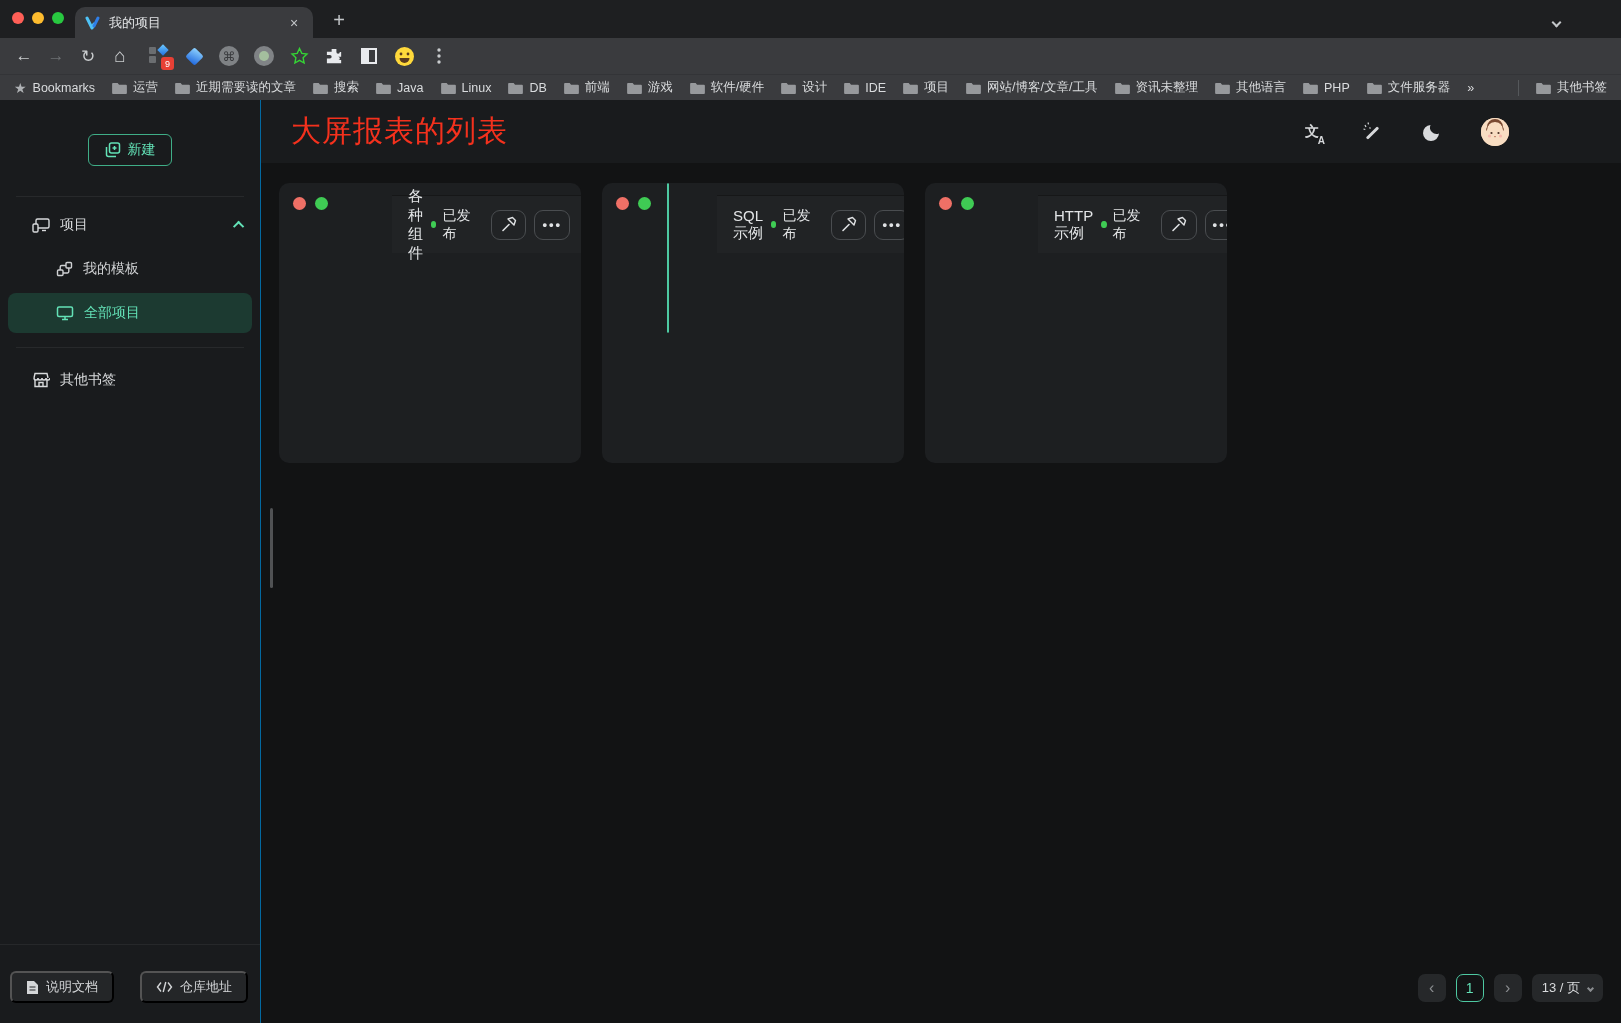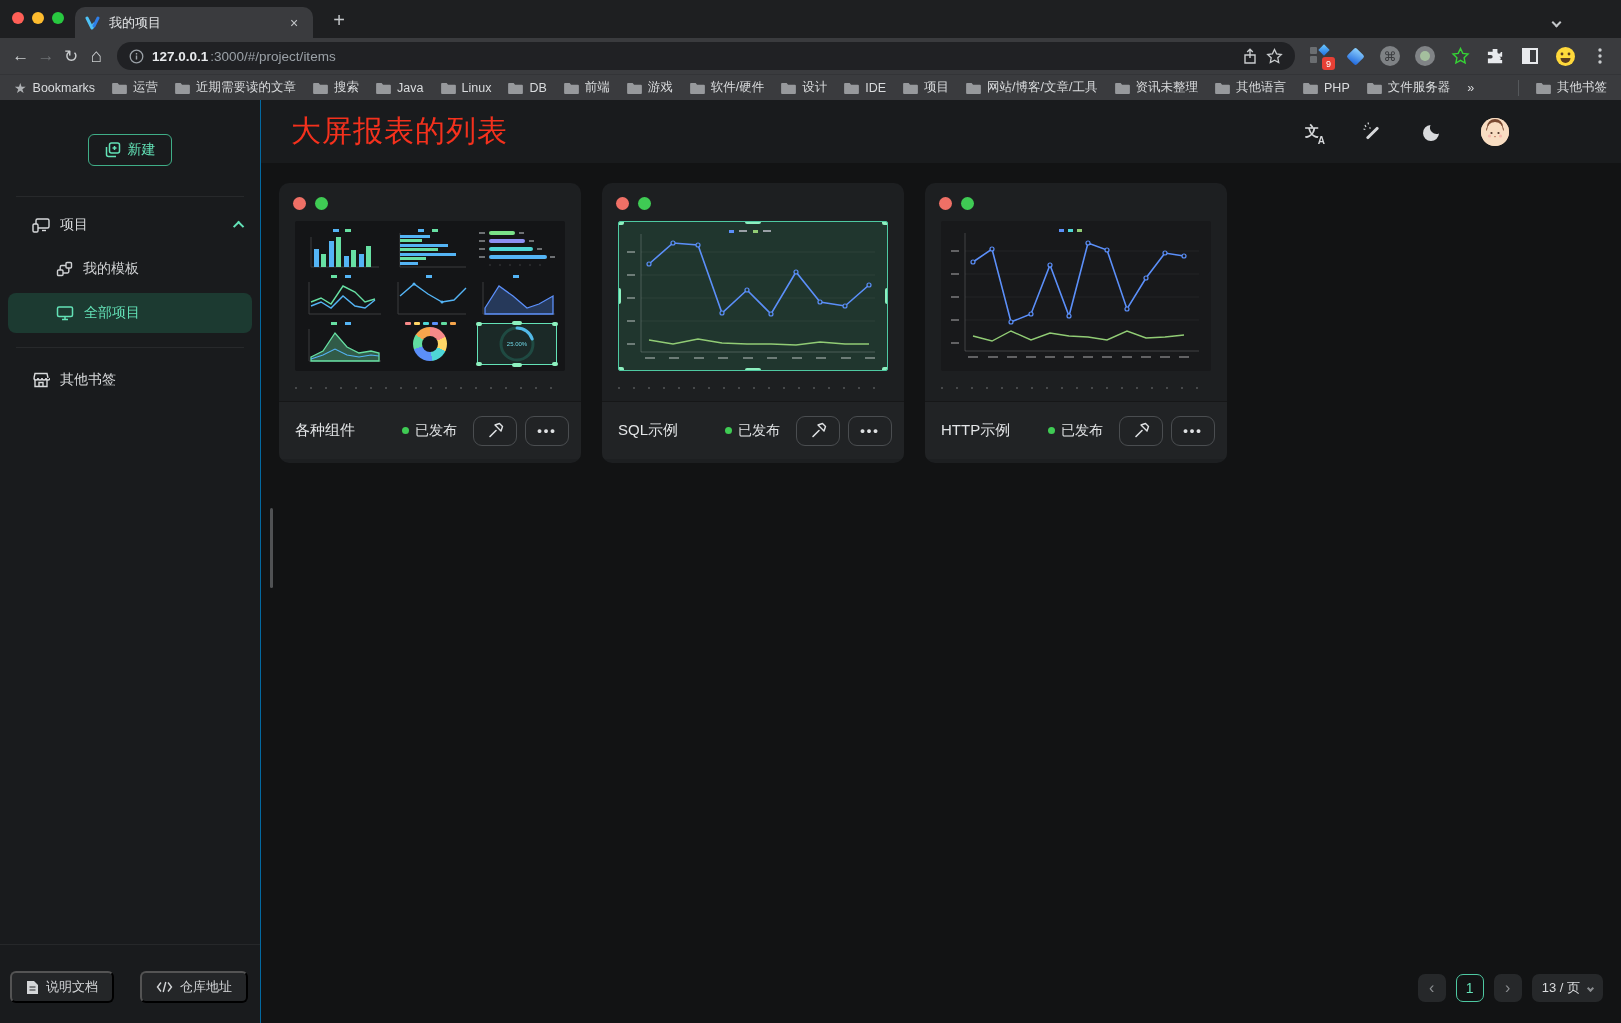--- a/index.html
+++ b/index.html
@@ -53,21 +53,21 @@
   .page-title { color:#f4311d; font-size:30px; font-weight:500; letter-spacing:1px; }
   .hdr-icons { margin-left:auto; display:flex; align-items:center; gap:38px; padding-right:112px; }
   .hicon { color:#d6d8da; width:22px; height:22px; display:flex; align-items:center; justify-content:center; position:relative; }
   .translate { font-size:14px; font-weight:bold; }
   .translate .ta { position:absolute; right:-2px; bottom:-3px; font-size:10px; background:transparent; }
   .avatar { width:28px; height:28px; border-radius:50%; overflow:hidden; background:#f6d3b2; }
 
   .content { position:relative; flex:1; }
   .scroll-thumb { position:absolute; left:9px; top:345px; width:3px; height:80px; background:#505254; border-radius:2px; }
   .cards { display:flex; gap:21px; padding:20px 0 0 18px; }
-  .card { width:302px; height:280px; background:#1d1f21; border-radius:10px; display:flex; flex-direction:column; overflow:hidden; }
+  .card { width:302px; height:280px; background:#1d1f21; border-radius:10px; display:flex; overflow:hidden; }
   .card-dots { display:flex; gap:9px; padding:14px 0 0 14px; height:38px; }
   .cdot { width:13px; height:13px; border-radius:50%; }
   .thumb { margin:0 16px; height:150px; border-radius:2px; position:relative; overflow:hidden; }
   .thumb.plain1 { background:#141517; }
   .thumb.plain3 { background:#18191b; }
   .thumb.selected { background:#20362e; border:1px solid #4ec9a2; }
   .handle { position:absolute; background:#8df0bf; border-radius:2px; }
   .dashes { margin:16px 16px 0; height:2px;
     background-image:repeating-linear-gradient(to right,#46484a 0 2px,transparent 2px 15px); }
   .card-footer { margin-top:12px; height:58px; background:#212325; border-top:1px solid #161718; display:flex; align-items:center; padding:0 12px 0 16px; gap:8px; }
@@ -116,37 +116,20 @@
     </div>
     <div class="newtab">+</div>
     <div class="strip-chevron"><span class="chev"></span></div>
   </div>
 
   <div class="toolbar">
     <div class="navbtn">←</div>
     <div class="navbtn dim">→</div>
     <div class="navbtn">↻</div>
     <div class="navbtn" style="font-size:19px;">⌂</div>
-    <div class="urlbar">
-      <svg width="15" height="15" viewBox="0 0 15 15">
-        <circle cx="7.5" cy="7.5" r="6.3" fill="none" stroke="#9aa0a6" stroke-width="1.3"></circle>
-        <rect x="6.8" y="6.5" width="1.4" height="4" fill="#9aa0a6"></rect>
-          <rect x="6.8" y="4" width="1.4" height="1.5" fill="#9aa0a6"></rect>
-      </svg>
-      <span class="url-host">127.0.0.1</span>
-      <span class="url-rest">:3000/#/project/items</span>
-      <span class="url-spacer"></span>
-      <svg width="16" height="17" viewBox="0 0 16 17">
-        <path d="M3 7 h10 v8 h-10 z" fill="none" stroke="#c9ccce" stroke-width="1.4"></path>
-        <path d="M8 10 V1.5 M5.2 4 L8 1.2 L10.8 4" fill="none" stroke="#c9ccce" stroke-width="1.4"></path>
-      </svg>
-      <svg width="17" height="17" viewBox="0 0 17 17">
-        <path d="M8.5 1.5 l2.1 4.4 4.7.6 -3.5 3.3 .9 4.7 -4.2-2.3 -4.2 2.3 .9-4.7 -3.5-3.3 4.7-.6z" fill="none" stroke="#c9ccce" stroke-width="1.3"></path>
-      </svg>
-    </div>
     <div class="exts">
       <div class="extico">
         <span style="position:absolute;left:1px;top:2px;width:7px;height:7px;background:#6b6e71;border-radius:1px;"></span>
         <span style="position:absolute;left:1px;top:11px;width:7px;height:7px;background:#6b6e71;border-radius:1px;"></span>
         <span style="position:absolute;right:3px;top:1px;width:8px;height:8px;background:linear-gradient(135deg,#6cc9ff,#1f6fe0);transform:rotate(45deg);"></span>
         <span style="position:absolute;right:-4px;bottom:-3px;background:#e74035;color:#fff;font-size:9px;width:13px;height:13px;border-radius:3px;display:flex;align-items:center;justify-content:center;">9</span>
       </div>
       <div class="extico">
         <span style="width:13px;height:13px;background:linear-gradient(160deg,#8fd4ff,#1e66dd);transform:rotate(45deg);border-radius:2px;"></span>
       </div>

